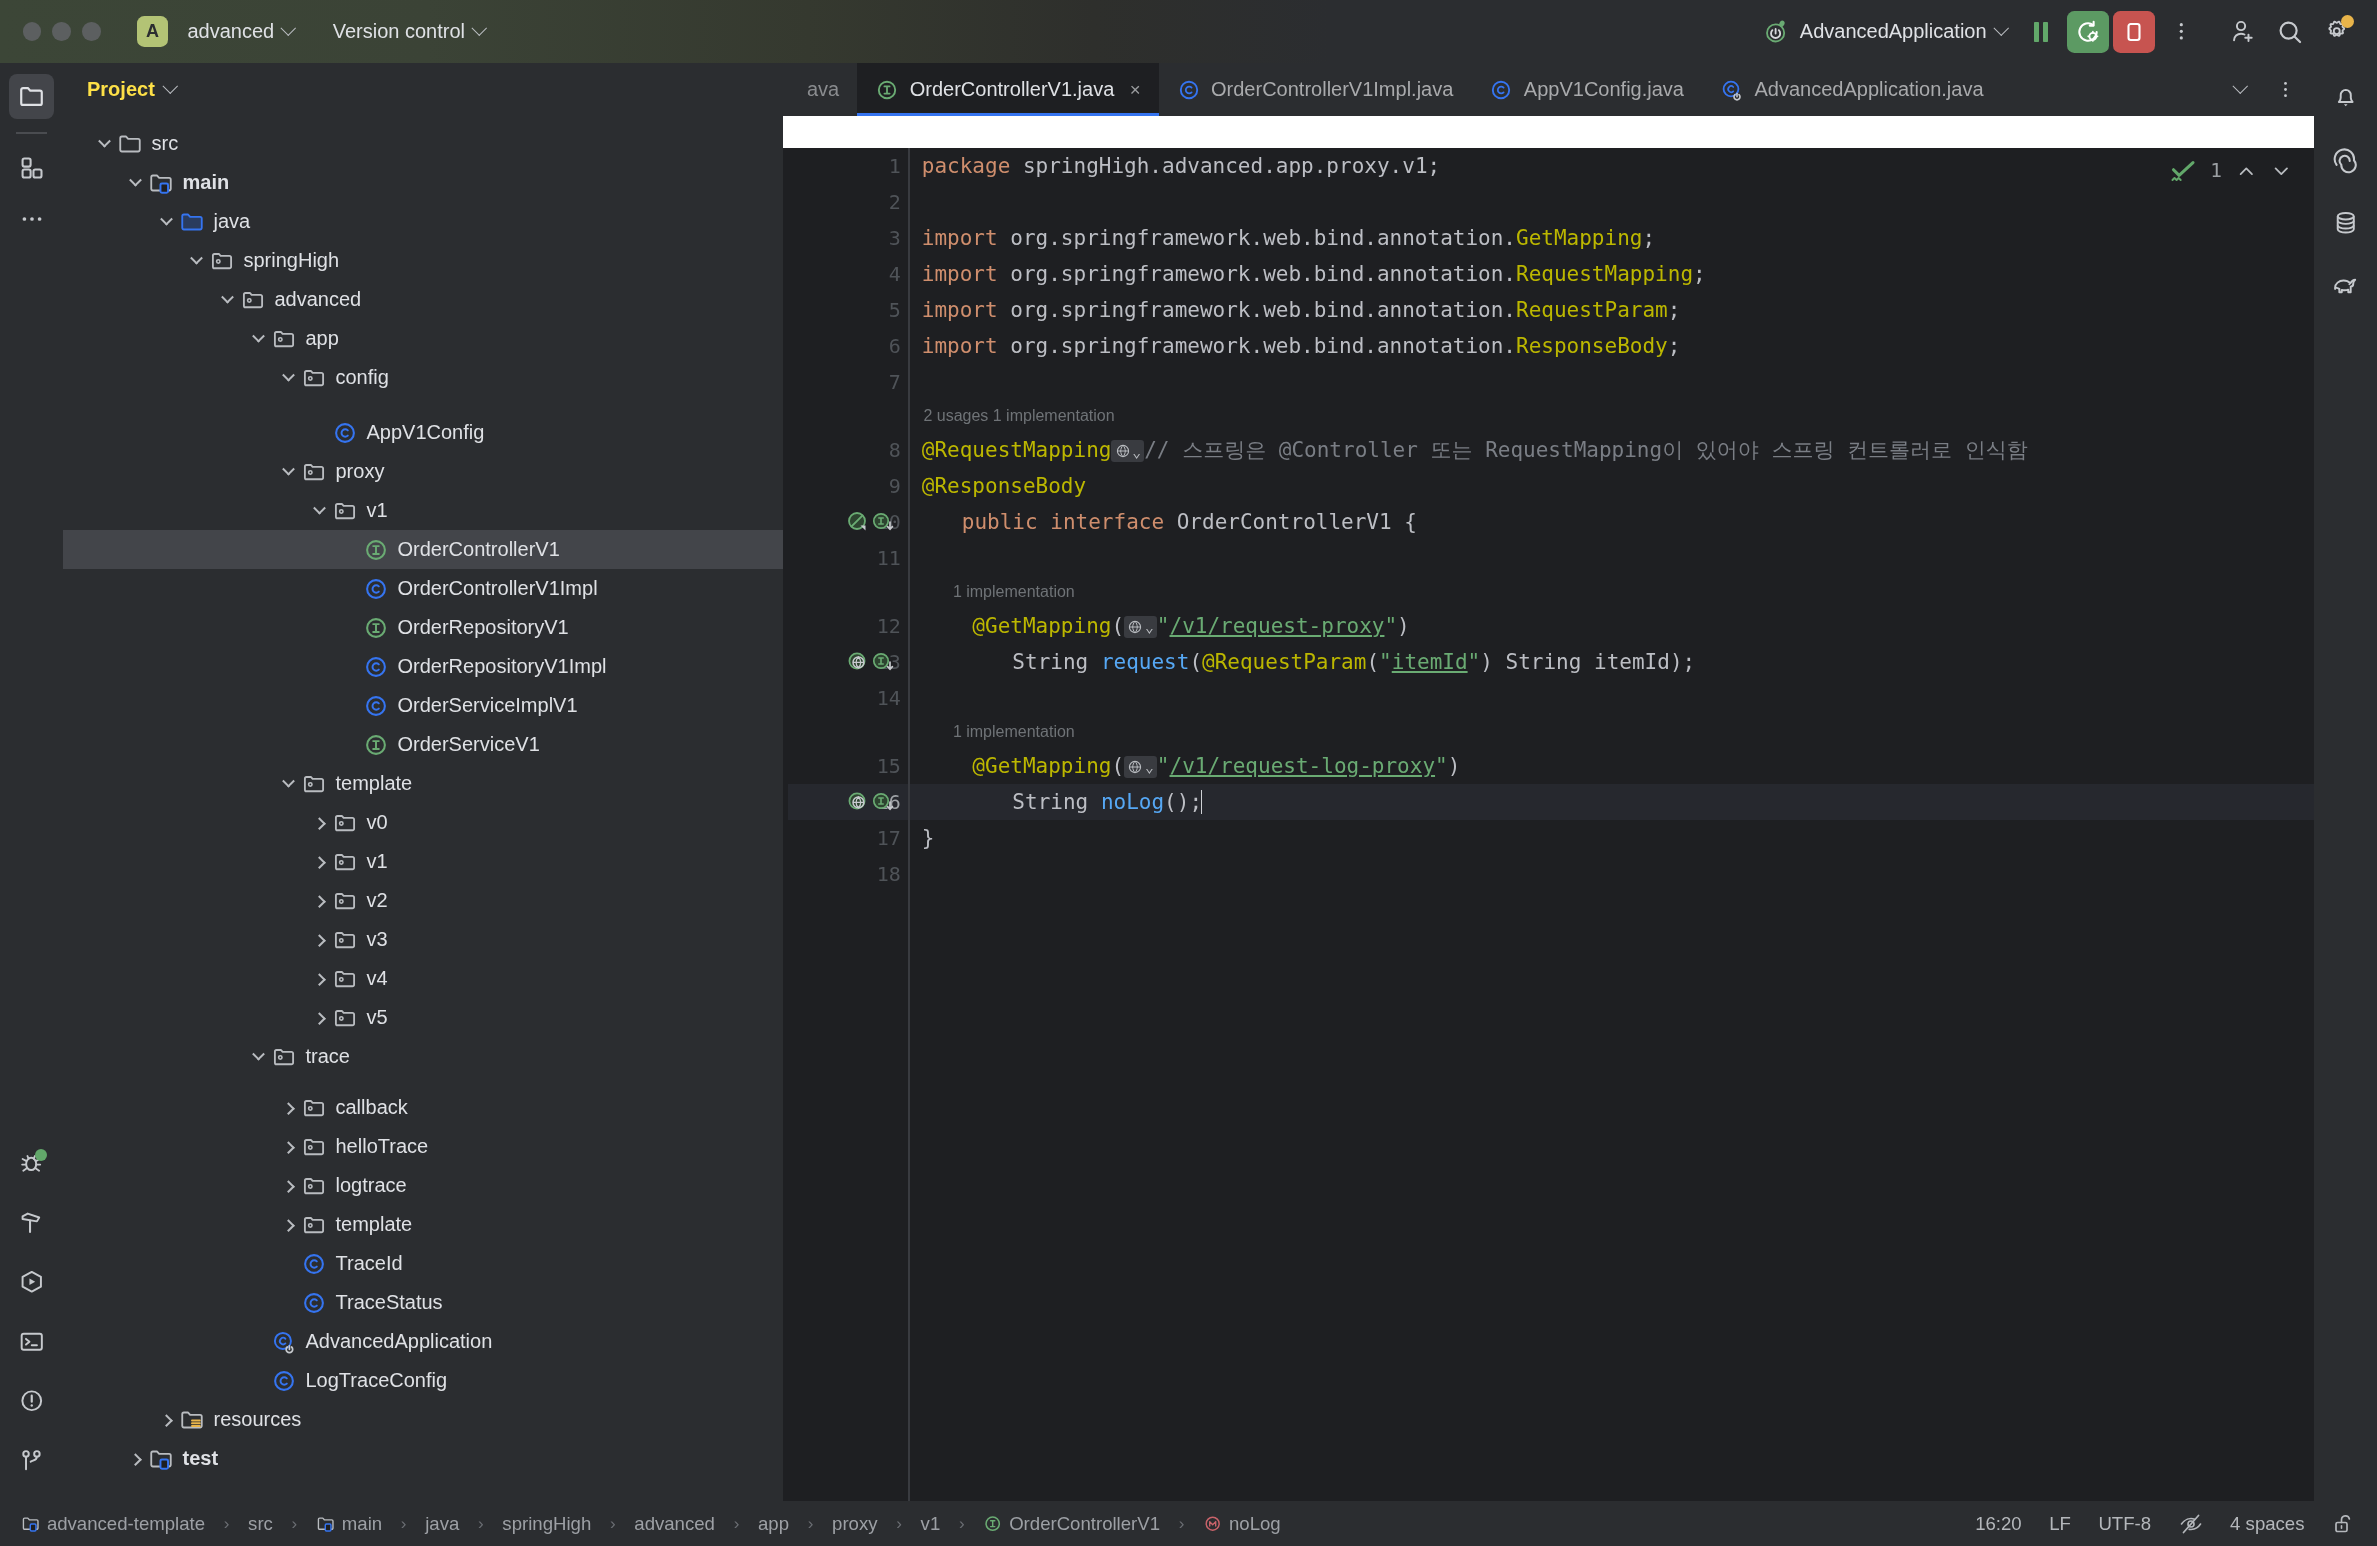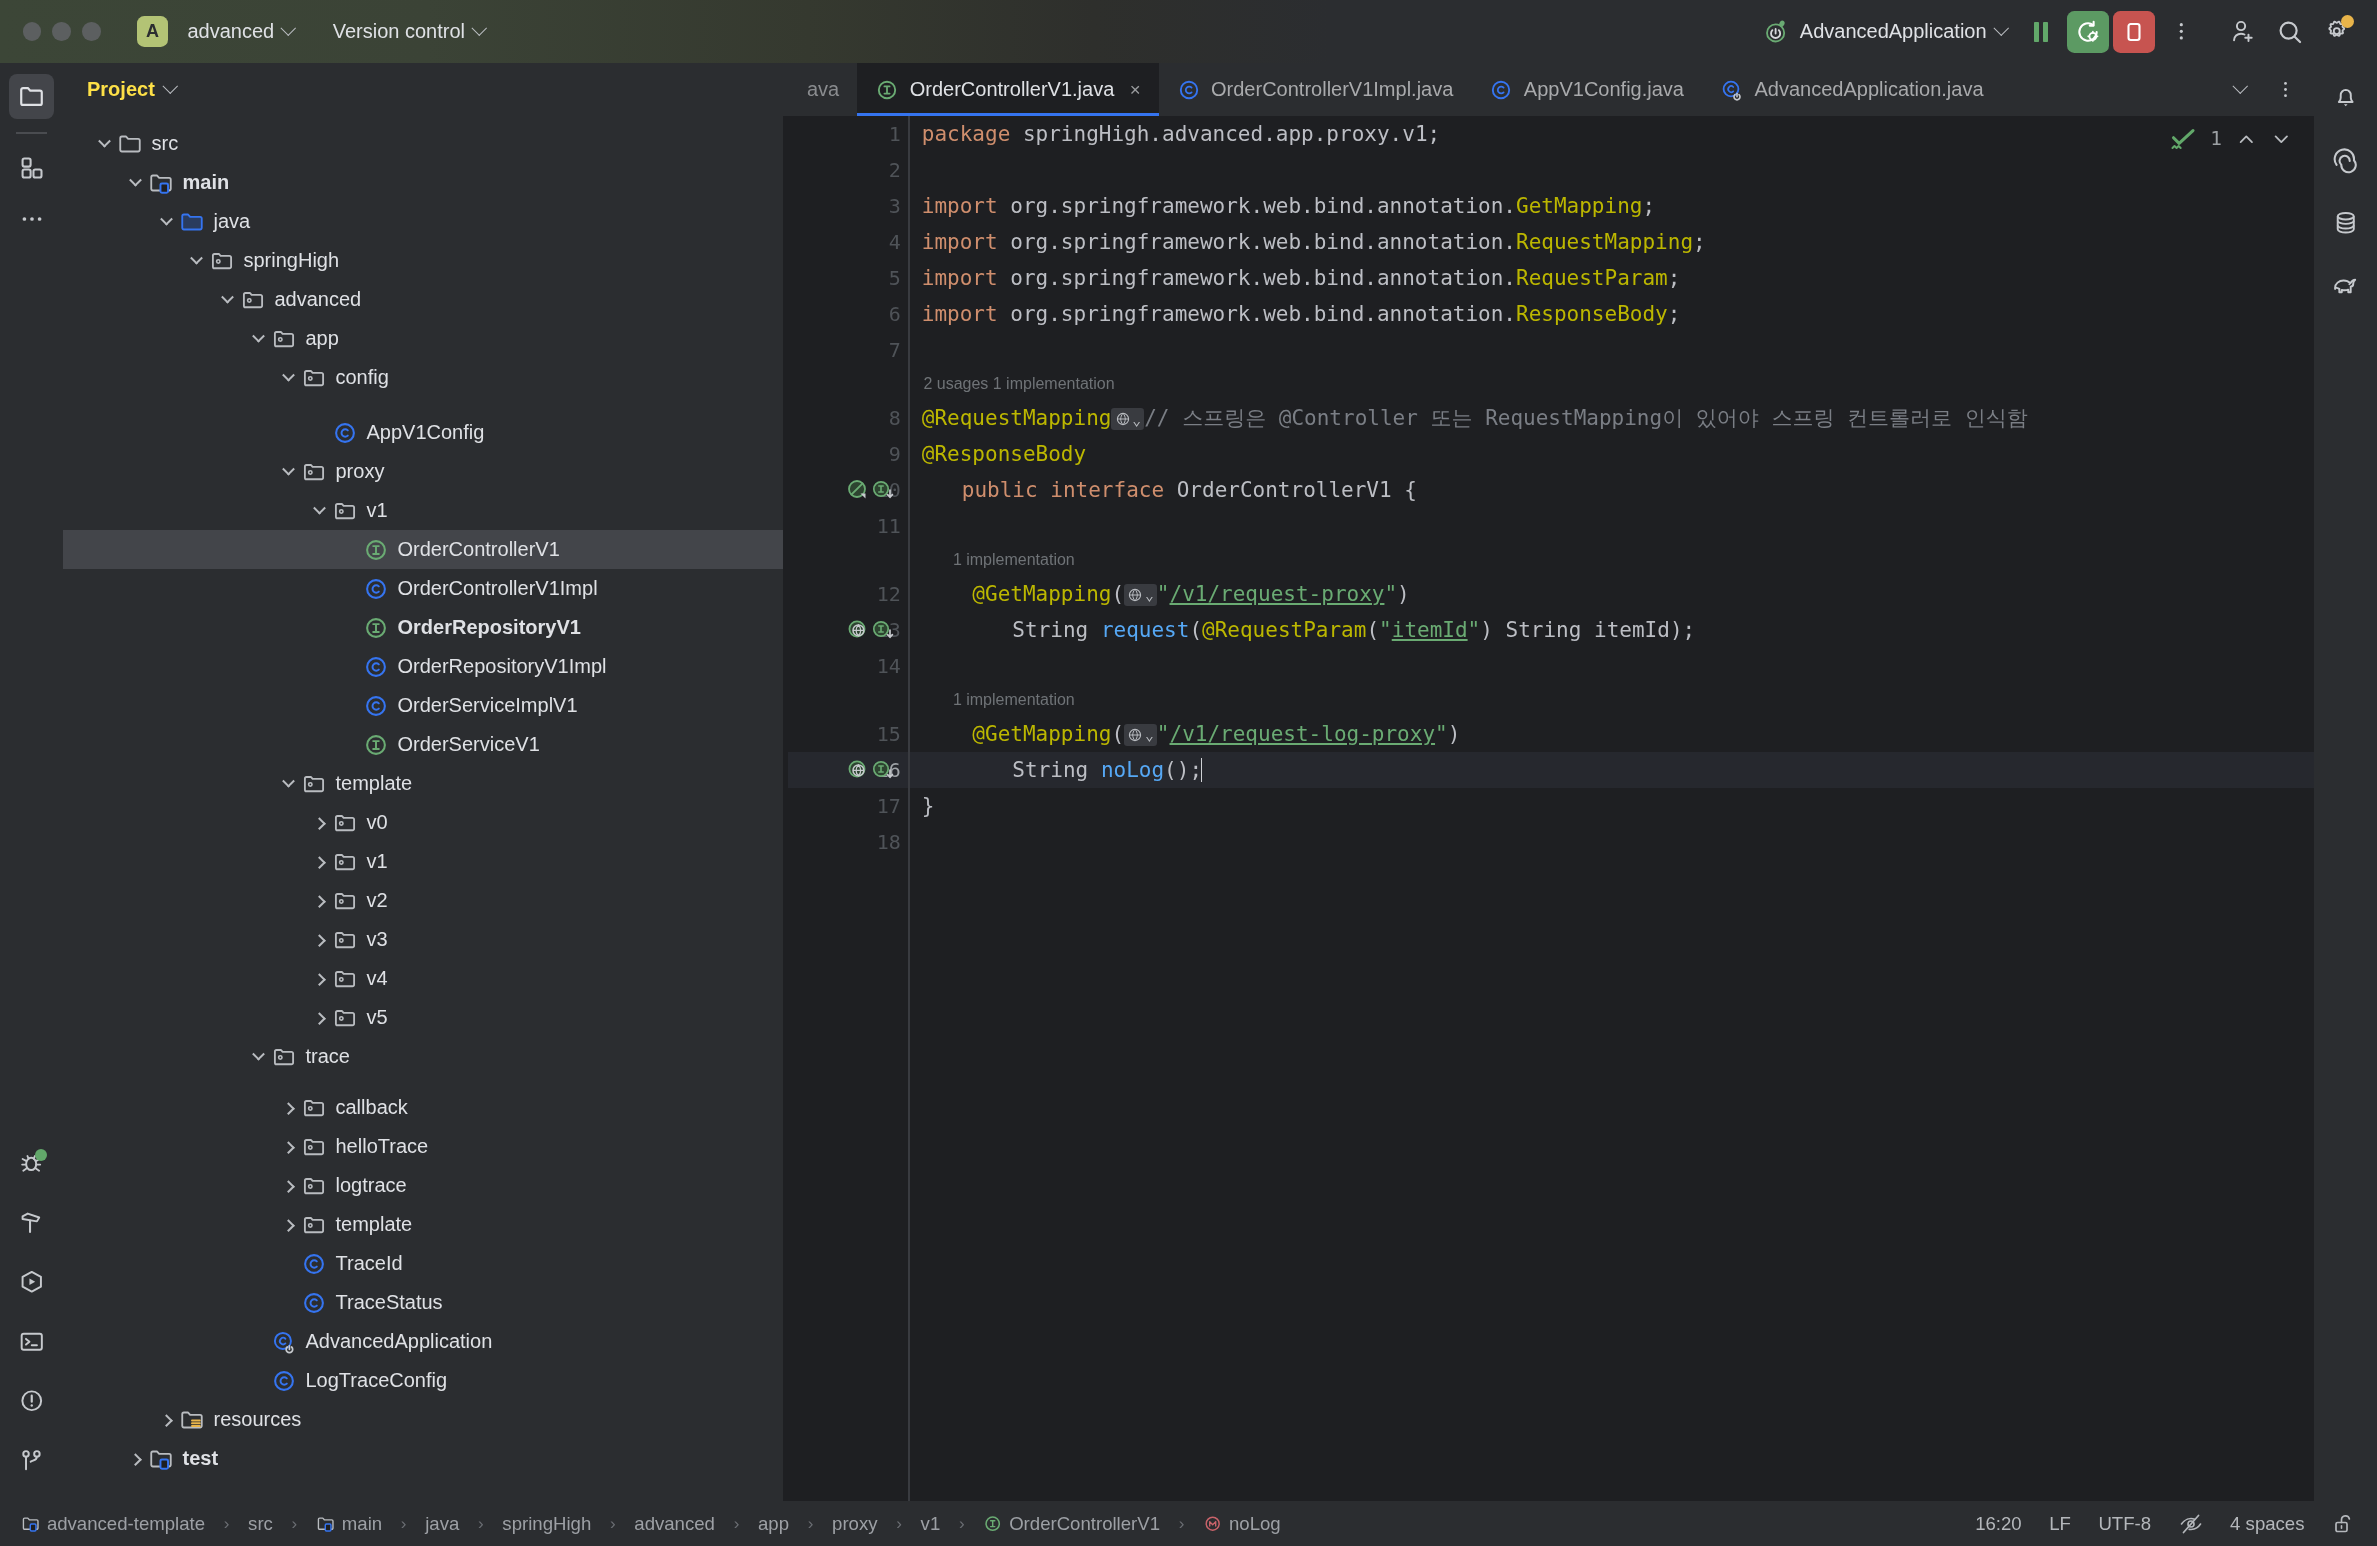--- a/index.html
+++ b/index.html
@@ -61,21 +61,21 @@
   .trow.sel::before { content:""; position:absolute; left:0; right:0; top:0; bottom:0; border-radius: 0; }
   .tarrow { width: 24px; height: 24px; display:flex; align-items:center; justify-content:center; flex: 0 0 24px; }
   .tarrow span { width: 9px; height: 9px; border-right: 2.1px solid #b9bcc0; border-bottom: 2.1px solid #b9bcc0; display:block; }
   .tarrow.down span { transform: rotate(45deg) translate(-1.6px,-1.6px); }
   .tarrow.right span { transform: rotate(-45deg) translate(-0.8px,0.8px); }
   .ticon { width: 27.5px; height: 27.5px; flex: 0 0 27.5px; margin-right: 8px; display:flex; align-items:center; justify-content:center; }
   .tlabel { color: #dfe1e5; font-size: 20px; }
   .tlabel.bold { font-weight: 700; }
 
   
-  .editorarea { flex: 1 1 auto; display: flex; flex-direction: column; min-width: 0; background: #0ea5e9; }
+  .editorarea { flex: 1 1 auto; display: flex; flex-direction: column; min-width: 0; background: #ffffff; gap: 32px; }
   .tabbar { height: 53px; flex: 0 0 53px; background: #2b2d30; display: flex; align-items: stretch; position: relative; }
   .tab { display: flex; align-items: center; gap: 10.5px; padding: 0 18px; position: relative; color: #a9aaac; font-size: 20px; white-space: nowrap; }
   .tab.partial { color: #8a8c8f; padding-left: 24px; }
   .tab.active { color: #dfe1e5; background: #1e1f22; }
   .tab.active::after { content:""; position: absolute; left: 0; right: 0; bottom: 0; height: 3.2px; background: #3574f0; }
   .tab .closex { color: #9a9c9f; font-size: 18.6px; margin-left: 4.9px; }
   .tabbar-right { margin-left: auto; display: flex; align-items: center; gap: 3.2px; padding-right: 8px; }
 
   .editorbody { flex: 1 1 auto; display: flex; min-height: 0; position: relative; }
   .code { flex: 1 1 auto; position: relative; overflow: hidden; background: #1e1f22; }
@@ -428,21 +428,21 @@
           <div class="trow" style="padding-left: 275px;">
             <span class="tarrow none"></span>
             <span class="ticon">
               <svg width="26" height="26" viewBox="0 0 24 24" fill="none">
                 <circle cx="12" cy="12" r="8.2" stroke="#3574f0" stroke-width="1.9"></circle>
                 <path d="M14.6 9.6a3.4 3.4 0 1 0 0 4.8" stroke="#3574f0" stroke-width="1.8" stroke-linecap="round"></path>
               </svg>
             </span>
             <span class="tlabel">OrderControllerV1Impl</span>
           </div>
-          <div class="trow" style="padding-left: 275px; font-weight: bold;">
+          <div class="trow" style="padding-left: 275px;">
             <span class="tarrow none"></span>
             <span class="ticon">
               <svg width="26" height="26" viewBox="0 0 24 24" fill="none">
                 <circle cx="12" cy="12" r="8.2" stroke="#6aab73" stroke-width="1.9"></circle>
                 <path d="M9.4 8.4h5.2M9.4 15.6h5.2M12 8.4v7.2" stroke="#6aab73" stroke-width="1.8" stroke-linecap="round"></path>
               </svg>
             </span>
             <span class="tlabel">OrderRepositoryV1</span>
           </div>
           <div class="trow" style="padding-left: 275px;">

